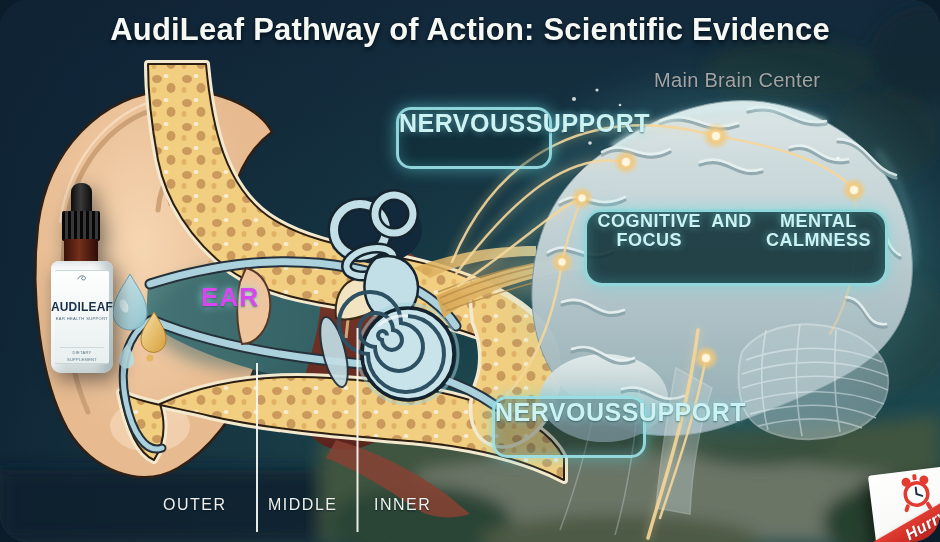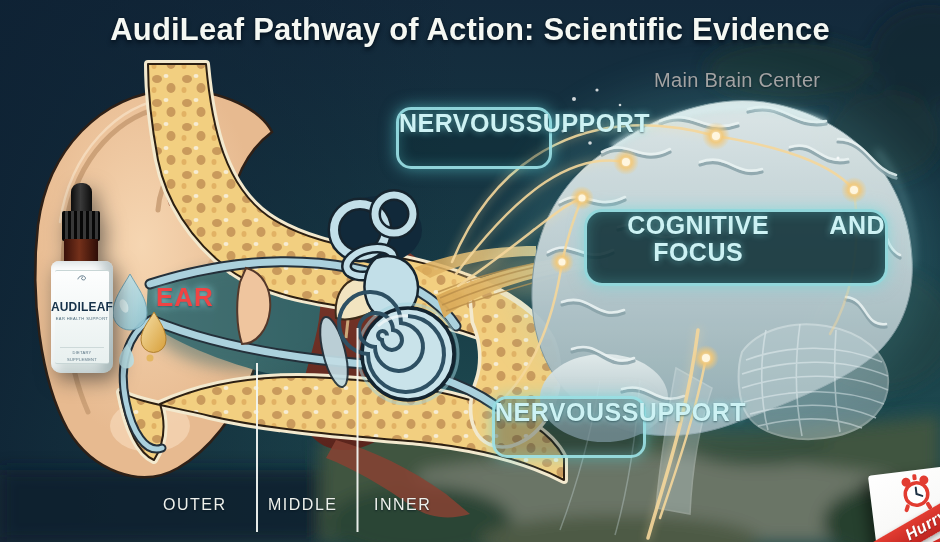--- a/index.html
+++ b/index.html
@@ -1,42 +1,42 @@
 <!DOCTYPE html>
 <html><head>
 <meta charset="utf-8">
 <style>
   html,body{margin:0;padding:0;background:#0b1c2a;}
   .stage{position:relative;width:940px;height:542px;overflow:hidden;
-         font-family:"Liberation Sans",sans-serif;background:#13293b;}
+         font-family:"Liberation Sans",sans-serif;background:#13293b;border-radius:28px;}
   .stage svg.art{position:absolute;left:0;top:0;z-index:0;}
   .ovl{position:absolute;z-index:2;}
 
   .title{left:0;right:0;top:12px;text-align:center;font-size:31px;font-weight:bold;
          color:#f5f8f3;letter-spacing:.2px;
          text-shadow:0 3px 4px rgba(4,18,30,.9),0 0 2px rgba(4,18,30,.7);}
 
   .brain-caption{left:654px;top:69px;font-size:20px;color:#a3a3a3;letter-spacing:.3px;
          text-shadow:0 1px 2px rgba(5,20,30,.6);}
 
   .badge{box-sizing:border-box;border:3px solid rgba(158,231,235,.9);border-radius:15px;
          color:#cdf2f4;font-weight:bold;text-align:center;display:flex;
          justify-content:flex-start;letter-spacing:.5px;
          box-shadow:0 0 16px rgba(98,221,226,.55), inset 0 0 14px rgba(98,221,226,.28);
          text-shadow:0 0 7px rgba(130,230,235,.65),0 1px 2px rgba(5,25,32,.6);}
   .badge span{display:block;line-height:1.07;}
   .badge-nervous-top{left:396px;top:107px;width:156px;height:62px;font-size:25px;
          background:rgba(13,44,52,.38);}
-  .badge-cognitive{left:584px;top:209px;width:304px;height:77px;font-size:25px;
-         background:rgba(14,47,53,.88);border-radius:18px;gap:20px;}
+  .badge-cognitive{left:584px;top:209px;width:304px;height:77px;font-size:18px;
+         background:rgba(14,47,53,.88);border-radius:18px;}
   .badge-nervous-bottom{left:492px;top:396px;width:154px;height:62px;font-size:25px;
          background:rgba(16,46,48,.35);}
 
-  .ear-comfort{left:156px;top:283px;width:148px;font-weight:bold;
-         font-size:26px;line-height:1.08;color:#ef4444;letter-spacing:1px;
+  .ear-comfort{left:156px;top:283px;width:148px;text-align:center;font-weight:bold;
+         font-size:26px;line-height:1.08;color:#d946ef;letter-spacing:1px;
          text-shadow:0 0 9px rgba(150,232,236,.85),0 1px 2px rgba(8,28,38,.6);}
   .ear-comfort span{display:block;}
 
   .region-label{top:496px;font-size:16px;color:#eef1ec;letter-spacing:1.5px;white-space:nowrap;
          text-shadow:0 1px 2px rgba(5,20,30,.7);}
   .region-outer{left:163px;} .region-middle{left:268px;} .region-inner{left:374px;}
 
   
   .bottle{left:50px;top:183px;width:96px;height:192px;filter:drop-shadow(5px 7px 10px rgba(4,14,22,.5));}
   .bottle *{box-sizing:border-box;}
@@ -313,20 +313,21 @@
 <div class="ovl brain-caption">Main Brain Center</div>
 
 <div class="ovl badge badge-nervous-top">
   <span>NERVOUS</span>
   <span>SUPPORT</span>
 </div>
 
 <div class="ovl badge badge-cognitive">
   <span>COGNITIVE FOCUS</span>
   <span>AND</span>
+  <span>MENTAL CALMNESS</span>
 </div>
 
 <div class="ovl badge badge-nervous-bottom">
   <span>NERVOUS</span>
   <span>SUPPORT</span>
 </div>
 
 <div class="ovl ear-comfort">
   <span>EAR</span>
 </div>

